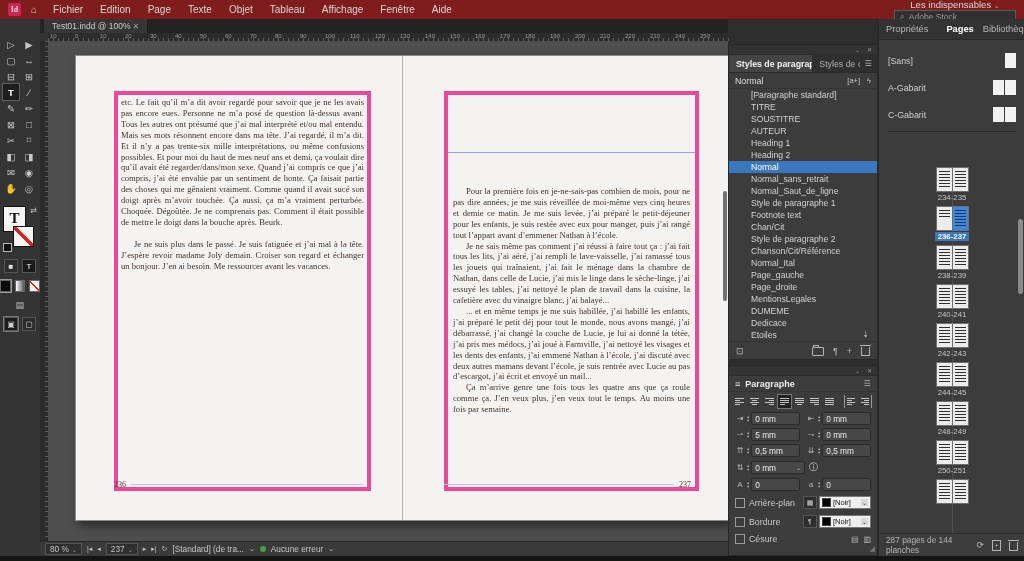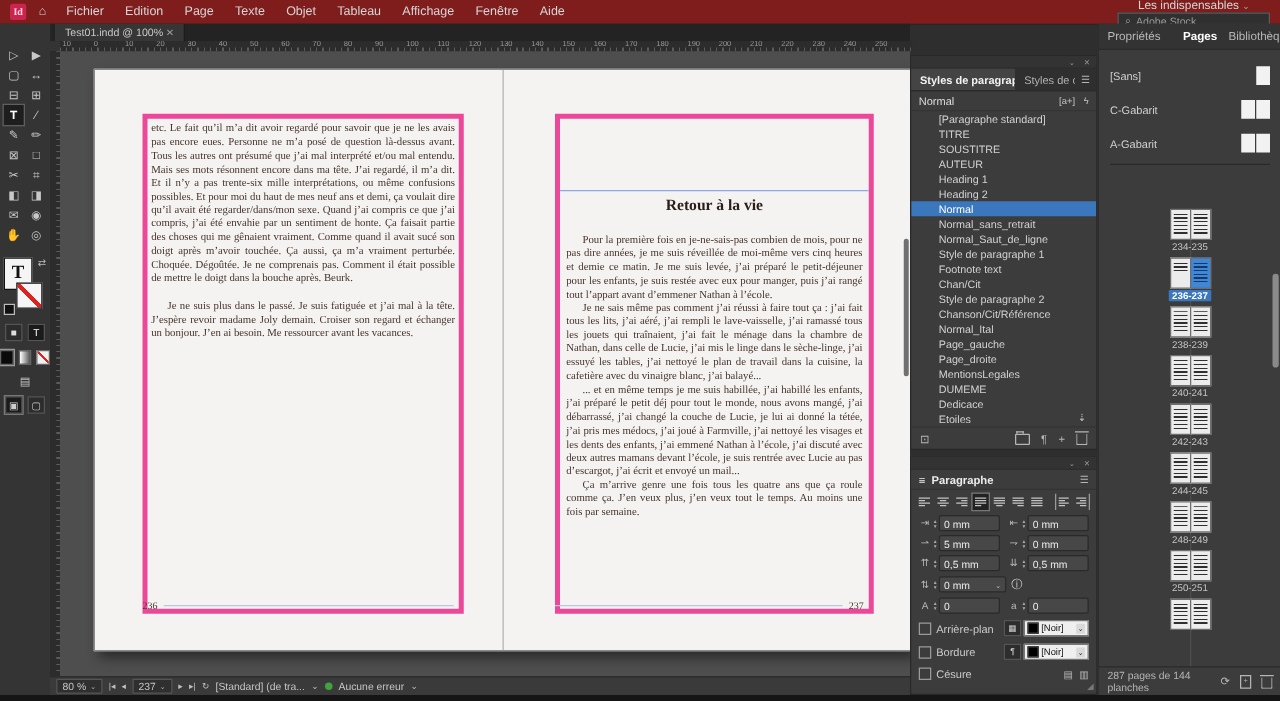--- a/index.html
+++ b/index.html
@@ -358,21 +358,20 @@
       <div class="tframe left">
         <div class="bodytext">
 
         <p>etc. Le fait qu’il m’a dit avoir regardé pour savoir que je ne les avais pas encore eues. Personne ne m’a posé de question là-dessus avant. Tous les autres ont présumé que j’ai mal interprété et/ou mal entendu. Mais ses mots résonnent encore dans ma tête. J’ai regardé, il m’a dit. Et il n’y a pas trente-six mille interprétations, ou même confusions possibles. Et pour moi du haut de mes neuf ans et demi, ça voulait dire qu’il avait été regarder/dans/mon sexe. Quand j’ai compris ce que j’ai compris, j’ai été envahie par un sentiment de honte. Ça faisait partie des choses qui me gênaient vraiment. Comme quand il avait sucé son doigt après m’avoir touchée. Ça aussi, ça m’a vraiment perturbée. Choquée. Dégoûtée. Je ne comprenais pas. Comment il était possible de mettre le doigt dans la bouche après. Beurk.</p>
             <p class="indent gap">Je ne suis plus dans le passé. Je suis fatiguée et j’ai mal à la tête. J’espère revoir madame Joly demain. Croiser son regard et échanger un bonjour. J’en ai besoin. Me ressourcer avant les vacances.</p>
           </div>
       </div>
 
       <div class="tframe right">
         <div class="frame-topline"></div>
-        <div class="chap-title">Retour à la vie</div>
         <div class="rbody bodytext">
 
         <p class="indent">Pour la première fois en je-ne-sais-pas combien de mois, pour ne pas dire années, je me suis réveillée de moi-même vers cinq heures et demie ce matin. Je me suis levée, j’ai préparé le petit-déjeuner pour les enfants, je suis restée avec eux pour manger, puis j’ai rangé tout l’appart avant d’emmener Nathan à l’école.</p>
             <p class="indent">Je ne sais même pas comment j’ai réussi à faire tout ça : j’ai fait tous les lits, j’ai aéré, j’ai rempli le lave-vaisselle, j’ai ramassé tous les jouets qui traînaient, j’ai fait le ménage dans la chambre de Nathan, dans celle de Lucie, j’ai mis le linge dans le sèche-linge, j’ai essuyé les tables, j’ai nettoyé le plan de travail dans la cuisine, la cafetière avec du vinaigre blanc, j’ai balayé...</p>
             <p class="indent">... et en même temps je me suis habillée, j’ai habillé les enfants, j’ai préparé le petit déj pour tout le monde, nous avons mangé, j’ai débarrassé, j’ai changé la couche de Lucie, je lui ai donné la tétée, j’ai pris mes médocs, j’ai joué à Farmville, j’ai nettoyé les visages et les dents des enfants, j’ai emmené Nathan à l’école, j’ai discuté avec deux autres mamans devant l’école, je suis rentrée avec Lucie au pas d’escargot, j’ai écrit et envoyé un mail...</p>
             <p class="indent">Ça m’arrive genre une fois tous les quatre ans que ça roule comme ça. J’en veux plus, j’en veux tout le temps. Au moins une fois par semaine.</p>
           </div>
       </div>
 
       <div class="folio l">
@@ -719,28 +718,28 @@
       <span class="active">Pages</span>
       <span>Bibliothèque</span>
 
     </div>
     <div class="masters">
       <div class="master-row">
         <span>[Sans]</span>
         <span class="m-single"></span>
       </div>
       <div class="master-row">
-        <span>C-Gabarit</span>
+        <span>A-Gabarit</span>
         <span class="m-spread">
             <b></b>
             <b></b>
           </span>
       </div>
       <div class="master-row">
-        <span>A-Gabarit</span>
+        <span>C-Gabarit</span>
         <span class="m-spread">
             <b></b>
             <b></b>
           </span>
       </div>
       <div class="m-split"></div>
     </div>
     <div class="spreads">
 
         <div class="spread-item">

